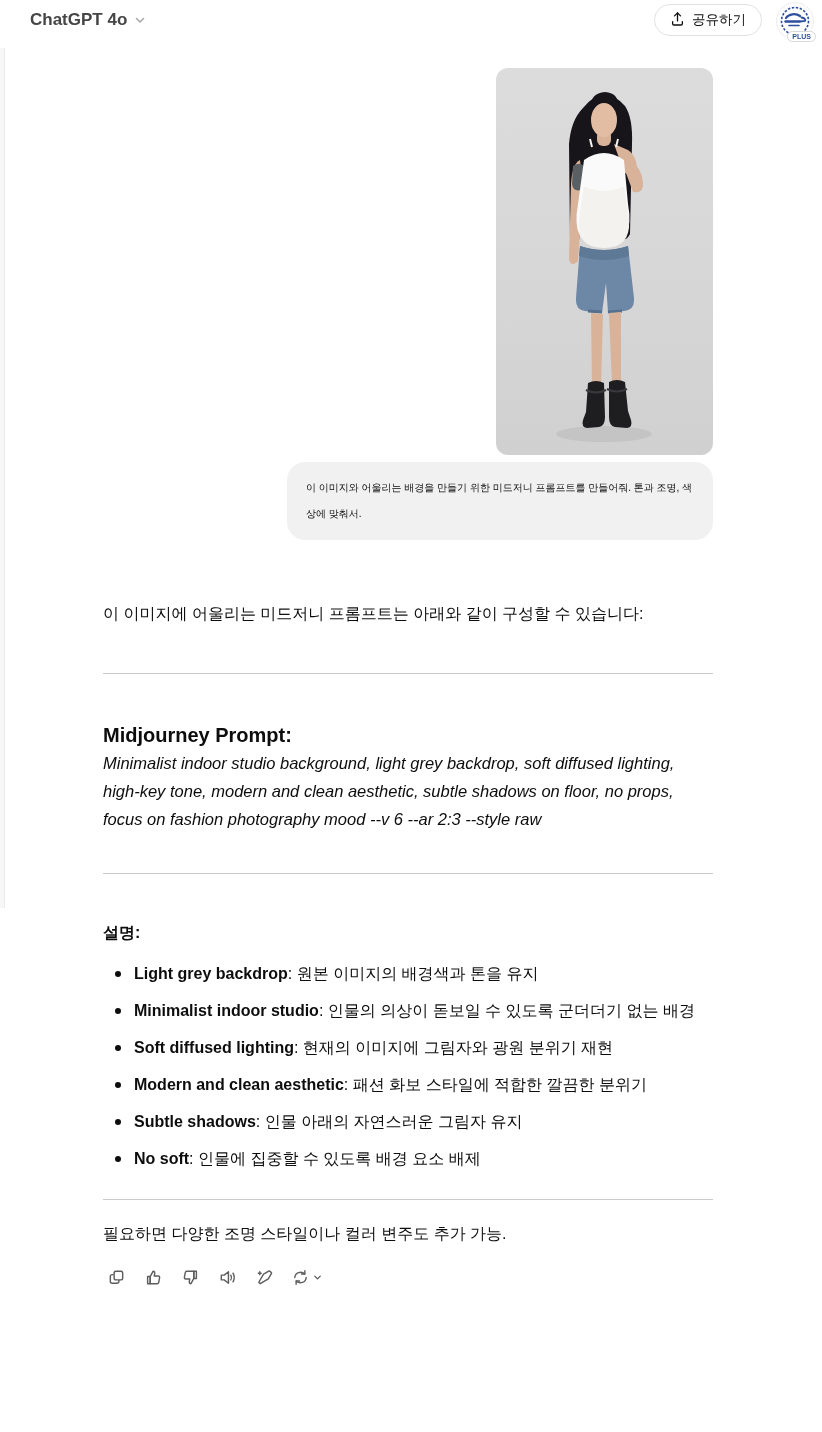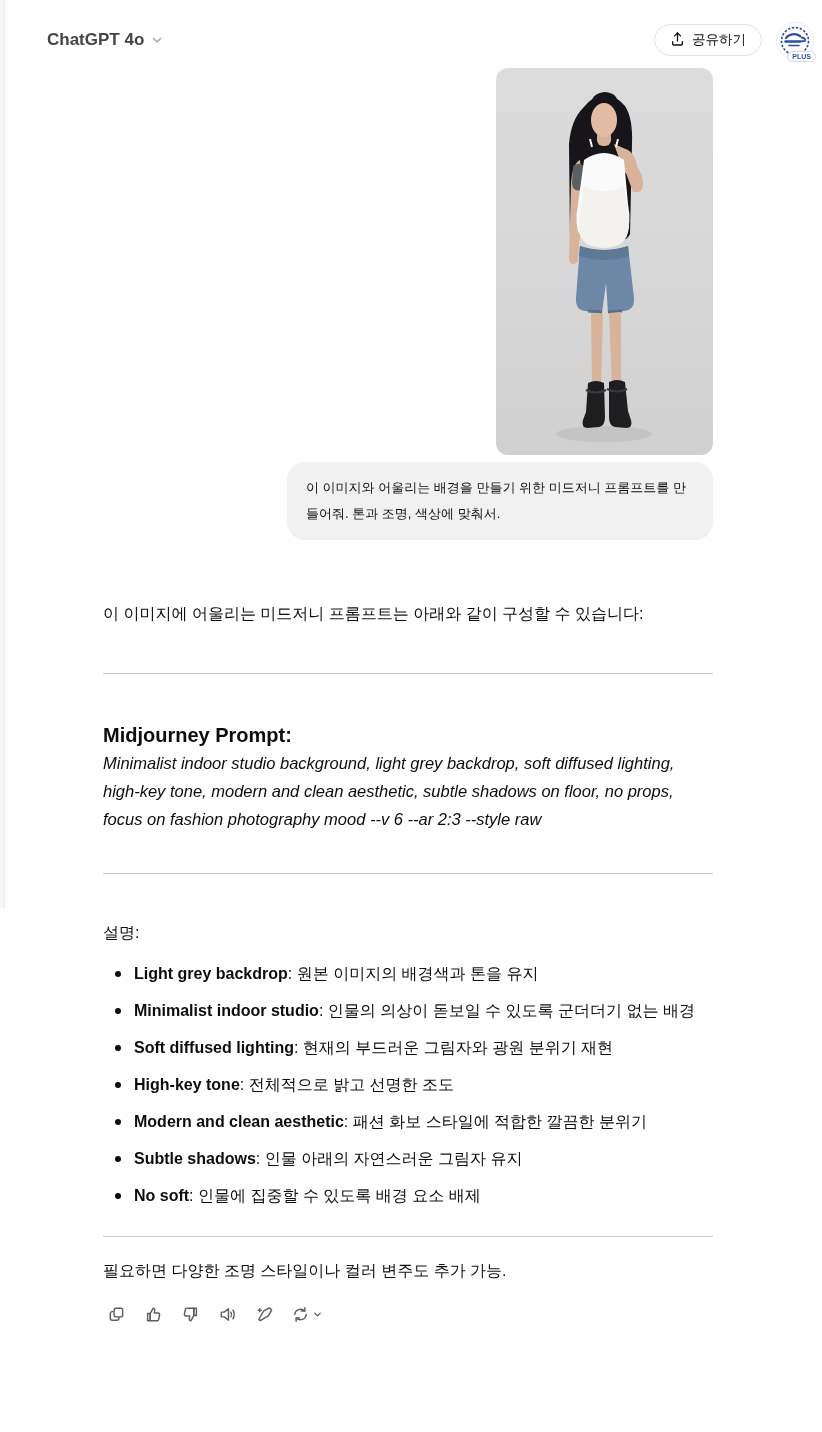--- a/index.html
+++ b/index.html
@@ -14,21 +14,21 @@
 
   
   .left-strip {
     position: absolute; left: 0; top: 0;
     width: 5px; height: 908px;
     background: #f7f7f7;
     border-right: 1px solid #ebebeb;
   }
 
   
-  .header { position: absolute; top: 0; left: 17px; right: 0; height: 48px; background: #fff; margin-top: 20px; }
+  .header { position: absolute; top: 0; left: 0; right: 0; height: 48px; background: #fff; }
   .model-switcher {
     position: absolute; left: 30px; top: 10px;
     display: flex; align-items: center; gap: 6px;
     font-size: 17px; font-weight: 700; color: #454545;
     cursor: pointer; border: none; background: transparent;
     font-family: inherit;
   }
   .model-switcher .chev { color: #a9a9a9; display: flex; }
   .share-button {
     position: absolute; right: 60px; top: 4px;
@@ -61,35 +61,35 @@
     background: linear-gradient(180deg, #dcdcdc 0%, #d6d6d6 60%, #d0d0d0 100%);
   }
   .photo-card svg { display: block; }
 
   
   .user-bubble {
     margin: 7px 0 0 auto;
     max-width: 426px;
     background: #f1f1f1; border-radius: 18px;
     padding: 13px 19px;
-    font-size: 13px; line-height: 26px; color: #0d0d0d;
+    font-size: 10px; line-height: 26px; color: #0d0d0d;
   }
 
   
   .assistant { margin-top: 60px; font-size: 16px; line-height: 28px; }
   .assistant hr {
     border: none; border-top: 1.5px solid #cbcbcb;
     margin: 0;
   }
   .hr1 { margin-top: 45px !important; }
   .hr2 { margin-top: 40px !important; }
   .hr3 { margin-top: 26px !important; }
   .prompt-heading { margin-top: 47px; font-weight: 700; font-size: 20px; }
   .prompt-text { font-style: italic; font-size: 16.5px; line-height: 28px; }
-  .expl-heading { margin-top: 45px; font-weight: 400; }
+  .expl-heading { margin-top: 45px; font-weight: 700; }
   .bullets { margin-top: 13px; list-style: none; }
   .bullets li {
     position: relative; padding-left: 31px; margin-bottom: 9px;
     line-height: 28px;
   }
   .bullets .dot {
     position: absolute; left: 12px; top: 11px;
     width: 6px; height: 6px; border-radius: 50%; background: #0d0d0d;
   }
   .bullets b { font-weight: 700; }
@@ -193,22 +193,21 @@
     <p class="prompt-heading">Midjourney Prompt:</p>
     <p class="prompt-text">Minimalist indoor studio background, light grey backdrop, soft diffused lighting, high-key tone, modern and clean aesthetic, subtle shadows on floor, no props, focus on fashion photography mood --v 6 --ar 2:3 --style raw</p>
 
     <hr class="hr2">
 
     <p class="expl-heading">설명:</p>
 
     <ul class="bullets">
       <li><span class="dot"></span><b>Light grey backdrop</b><span>: </span><span>원본 이미지의 배경색과 톤을 유지</span></li>
       <li><span class="dot"></span><b>Minimalist indoor studio</b><span>: </span><span>인물의 의상이 돋보일 수 있도록 군더더기 없는 배경</span></li>
-      <li><span class="dot"></span><b>Soft diffused lighting</b><span>: </span><span>현재의 부드러운 그림자와 광원 분위기 재현</span></li>
-      <li><span class="dot"></span><b>High-key tone</b><span>: </span><span>전체적으로 밝고 선명한 조도</span></li>
+      <li><span class="dot"></span><b>Soft diffused lighting</b><span>: </span><span>현재의 이미지에 그림자와 광원 분위기 재현</span></li>
       <li><span class="dot"></span><b>Modern and clean aesthetic</b><span>: </span><span>패션 화보 스타일에 적합한 깔끔한 분위기</span></li>
       <li><span class="dot"></span><b>Subtle shadows</b><span>: </span><span>인물 아래의 자연스러운 그림자 유지</span></li>
       <li><span class="dot"></span><b>No soft</b><span>: </span><span>인물에 집중할 수 있도록 배경 요소 배제</span></li>
     </ul>
 
     <hr class="hr3">
 
     <p class="closing">필요하면 다양한 조명 스타일이나 컬러 변주도 추가 가능.</p>
 
     <div class="actions">

